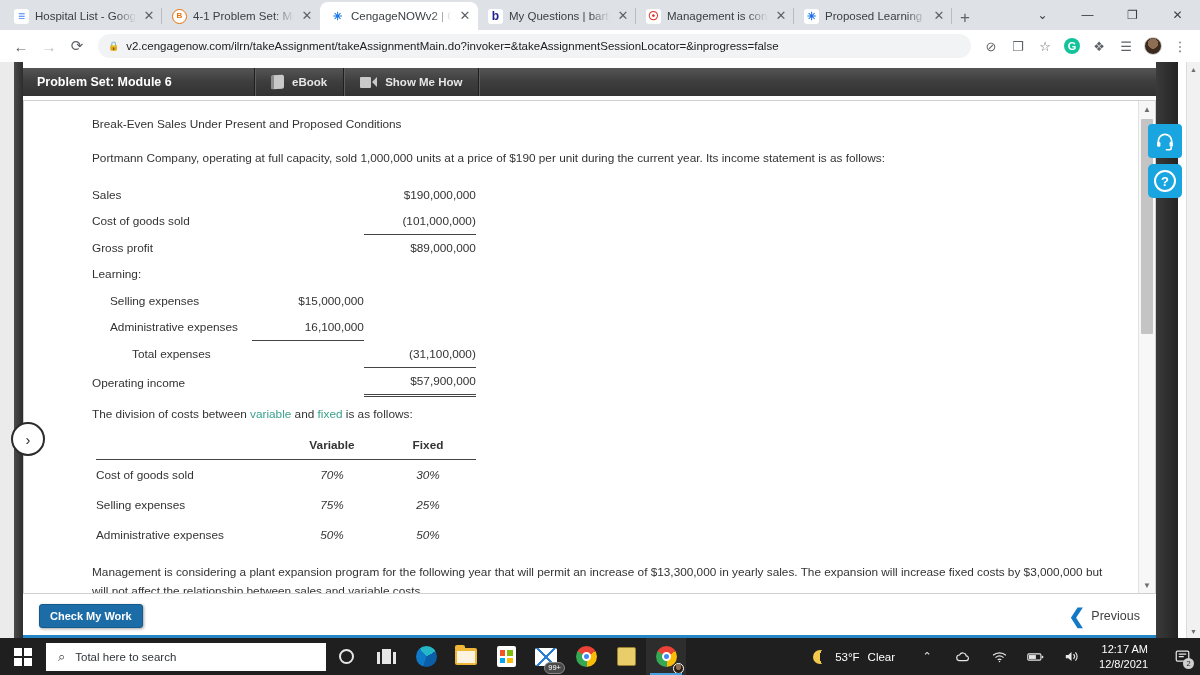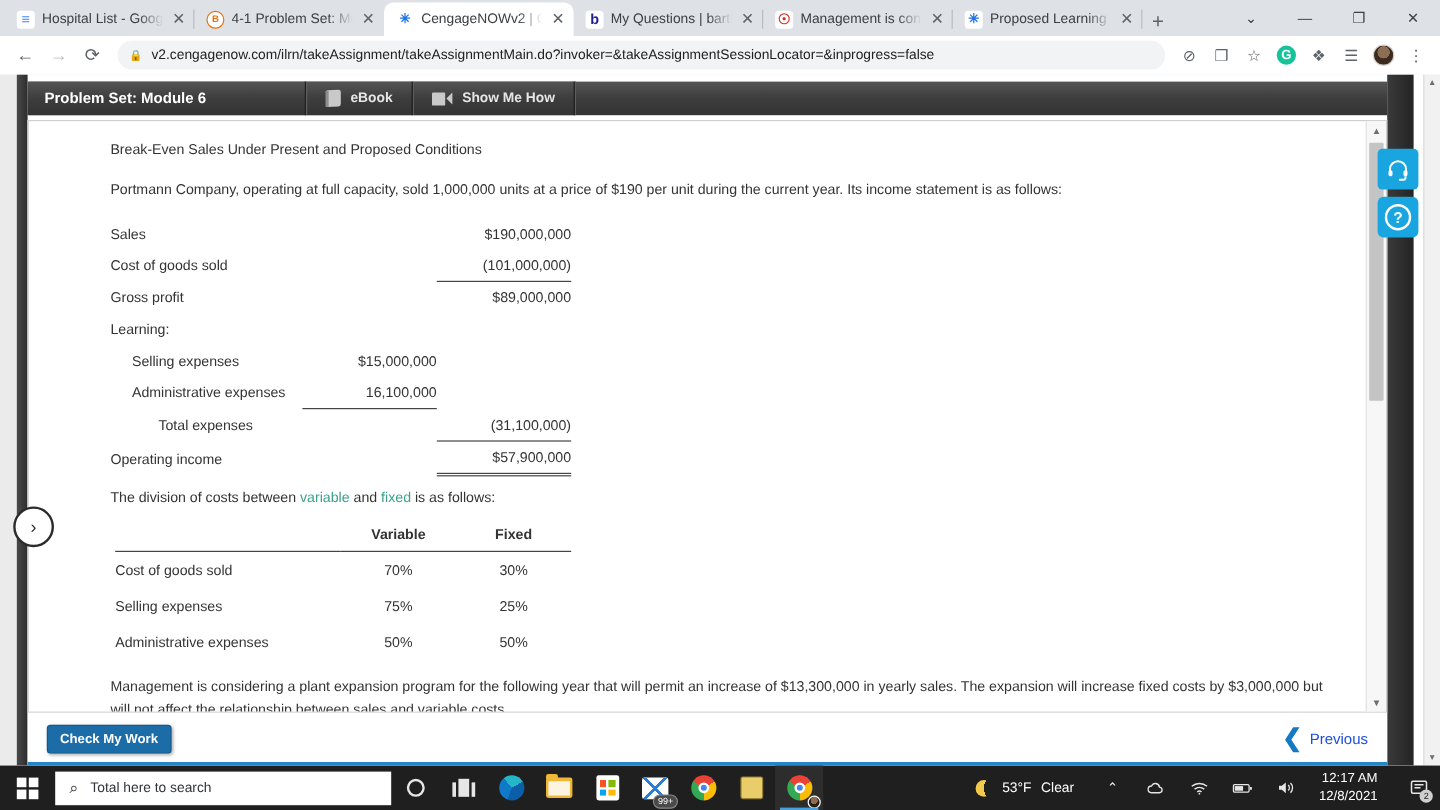--- a/index.html
+++ b/index.html
@@ -154,21 +154,21 @@
   .lnk { color: #39a18c; }
 
   table.vf { border-collapse: collapse; font-size: 11.8px; color: #333; margin-left: 4px; }
   table.vf th {
     font-size: 11.8px; font-weight: bold; color: #333; text-align: center;
     padding: 2px 0 5px; border-bottom: 1px solid #444;
   }
   table.vf th.blank { border-bottom: 1px solid #444; }
   table.vf td { padding: 6px 0; }
   table.vf td.vf-lbl { width: 188px; }
-  table.vf td.vf-val { width: 96px; text-align: center; }
+  table.vf td.vf-val { width: 96px; text-align: center; font-style: italic; }
 
   .c-para { margin: 12px 0 0; font-size: 11.8px; color: #333; line-height: 1.6; }
 
   
   .inner-sb {
     position: absolute; right: 0; top: 0; width: 17px; bottom: 0;
     background: #f7f7f7; border-left: 1px solid #e2e2e2;
   }
   .sb-arrow { height: 16px; display: flex; align-items: center; justify-content: center;
               font-size: 8px; color: #6e6e6e; }
@@ -183,21 +183,21 @@
     background: #fff; display: flex; align-items: center; padding: 0 16px;
     border-top: none;
   }
   .check-btn {
     background: #1c6ca8; color: #fff; font-size: 11px; font-weight: bold;
     padding: 5px 10px; border-radius: 3px; border: 1px solid #155a8c;
     box-shadow: 1px 1px 3px rgba(0,0,0,.35);
   }
   .prev-wrap { margin-left: auto; display: flex; align-items: center; gap: 6px; }
   .prev-chev { color: #1479c4; font-size: 20px; font-weight: bold; line-height: 1; }
-  .prev-txt { color: #1d4ed8; font-size: 12.5px; text-align: center; }
+  .prev-txt { color: #404040; font-size: 12.5px; text-align: center; }
   .blue-rule {
     position: absolute; left: 23px; right: 44px; bottom: 0; height: 3px; background: #2585c6;
   }
 
   
   .expand-btn {
     position: absolute; left: 11px; top: 360px; width: 34px; height: 34px;
     border-radius: 50%; background: #fff; border: 2px solid #2b2b2b;
     display: flex; align-items: center; justify-content: center;
     font-size: 15px; color: #2b2b2b; z-index: 6;

